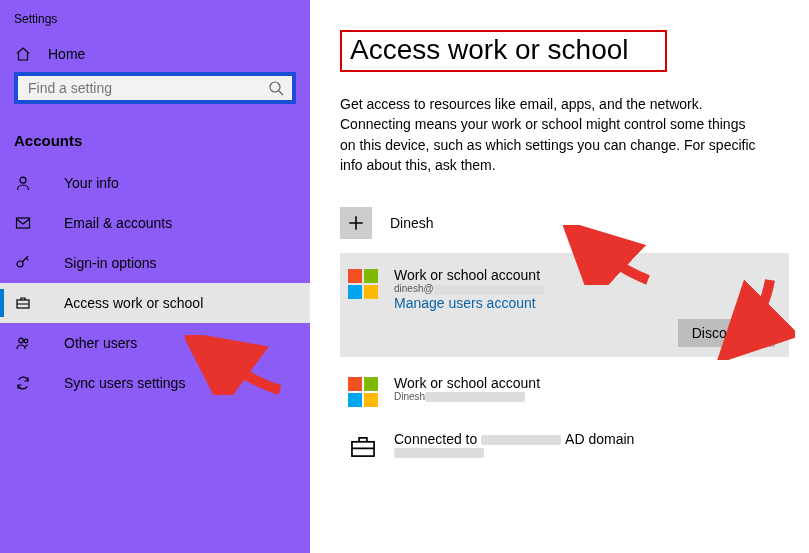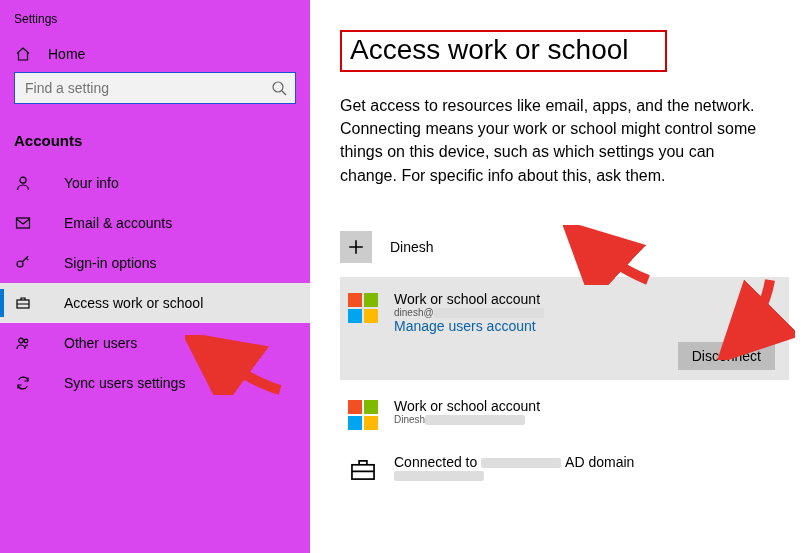--- a/index.html
+++ b/index.html
@@ -13,40 +13,40 @@
     overflow:hidden;
     position:relative;
   }
   .app {
     display:flex;
     width:100%; height:100%;
   }
   
   .sidebar {
     width:310px;
-    background:#d946ef;
+    background:#8b5cf6;
     padding:8px 0 0 0;
     display:flex;
     flex-direction:column;
   }
   .app-title {
     font-size:12px;
     padding:4px 14px 10px 14px;
   }
   .home-row {
     display:flex; align-items:flex-start;
     padding:10px 14px;
     gap:16px;
     cursor:pointer;
   }
   .home-row .icon { width:18px; display:flex; justify-content:center;}
   .search-wrap { padding:0 14px 10px 14px; }
   .search {
     position:relative;
-    border:1px solid #1d4ed8;
+    border:4px solid #1d4ed8;
     background:#fff0;
     height:32px;
     background:#f2f2f2;
   }
   .search input {
     border:none; outline:none;
     background:transparent;
     width:100%; height:100%;
     padding:0 36px 0 10px;
     font-size:14px;
@@ -78,21 +78,21 @@
 
   
   .main { flex:1; padding:30px 20px 0 30px; position:relative; background:#fff; }
   .page-title-box {
     border:2px solid #d50000;
     display:inline-block;
     padding:2px 36px 4px 8px;
     margin-bottom:22px;
   }
   .page-title { font-size:28px; font-weight:400; }
-  .desc { font-size:16px; line-height:1.45; max-width:420px; margin-bottom:40px; }
+  .desc { font-size:14px; line-height:1.45; max-width:420px; margin-bottom:28px; }
 
   .connect-row {
     display:flex; align-items:center; gap:18px;
     padding:4px 0 14px 0;
   }
   .plus-box {
     width:32px; height:32px;
     background:#ccc;
     display:flex; align-items:center; justify-content:center;
     font-size:22px; color:#000;

